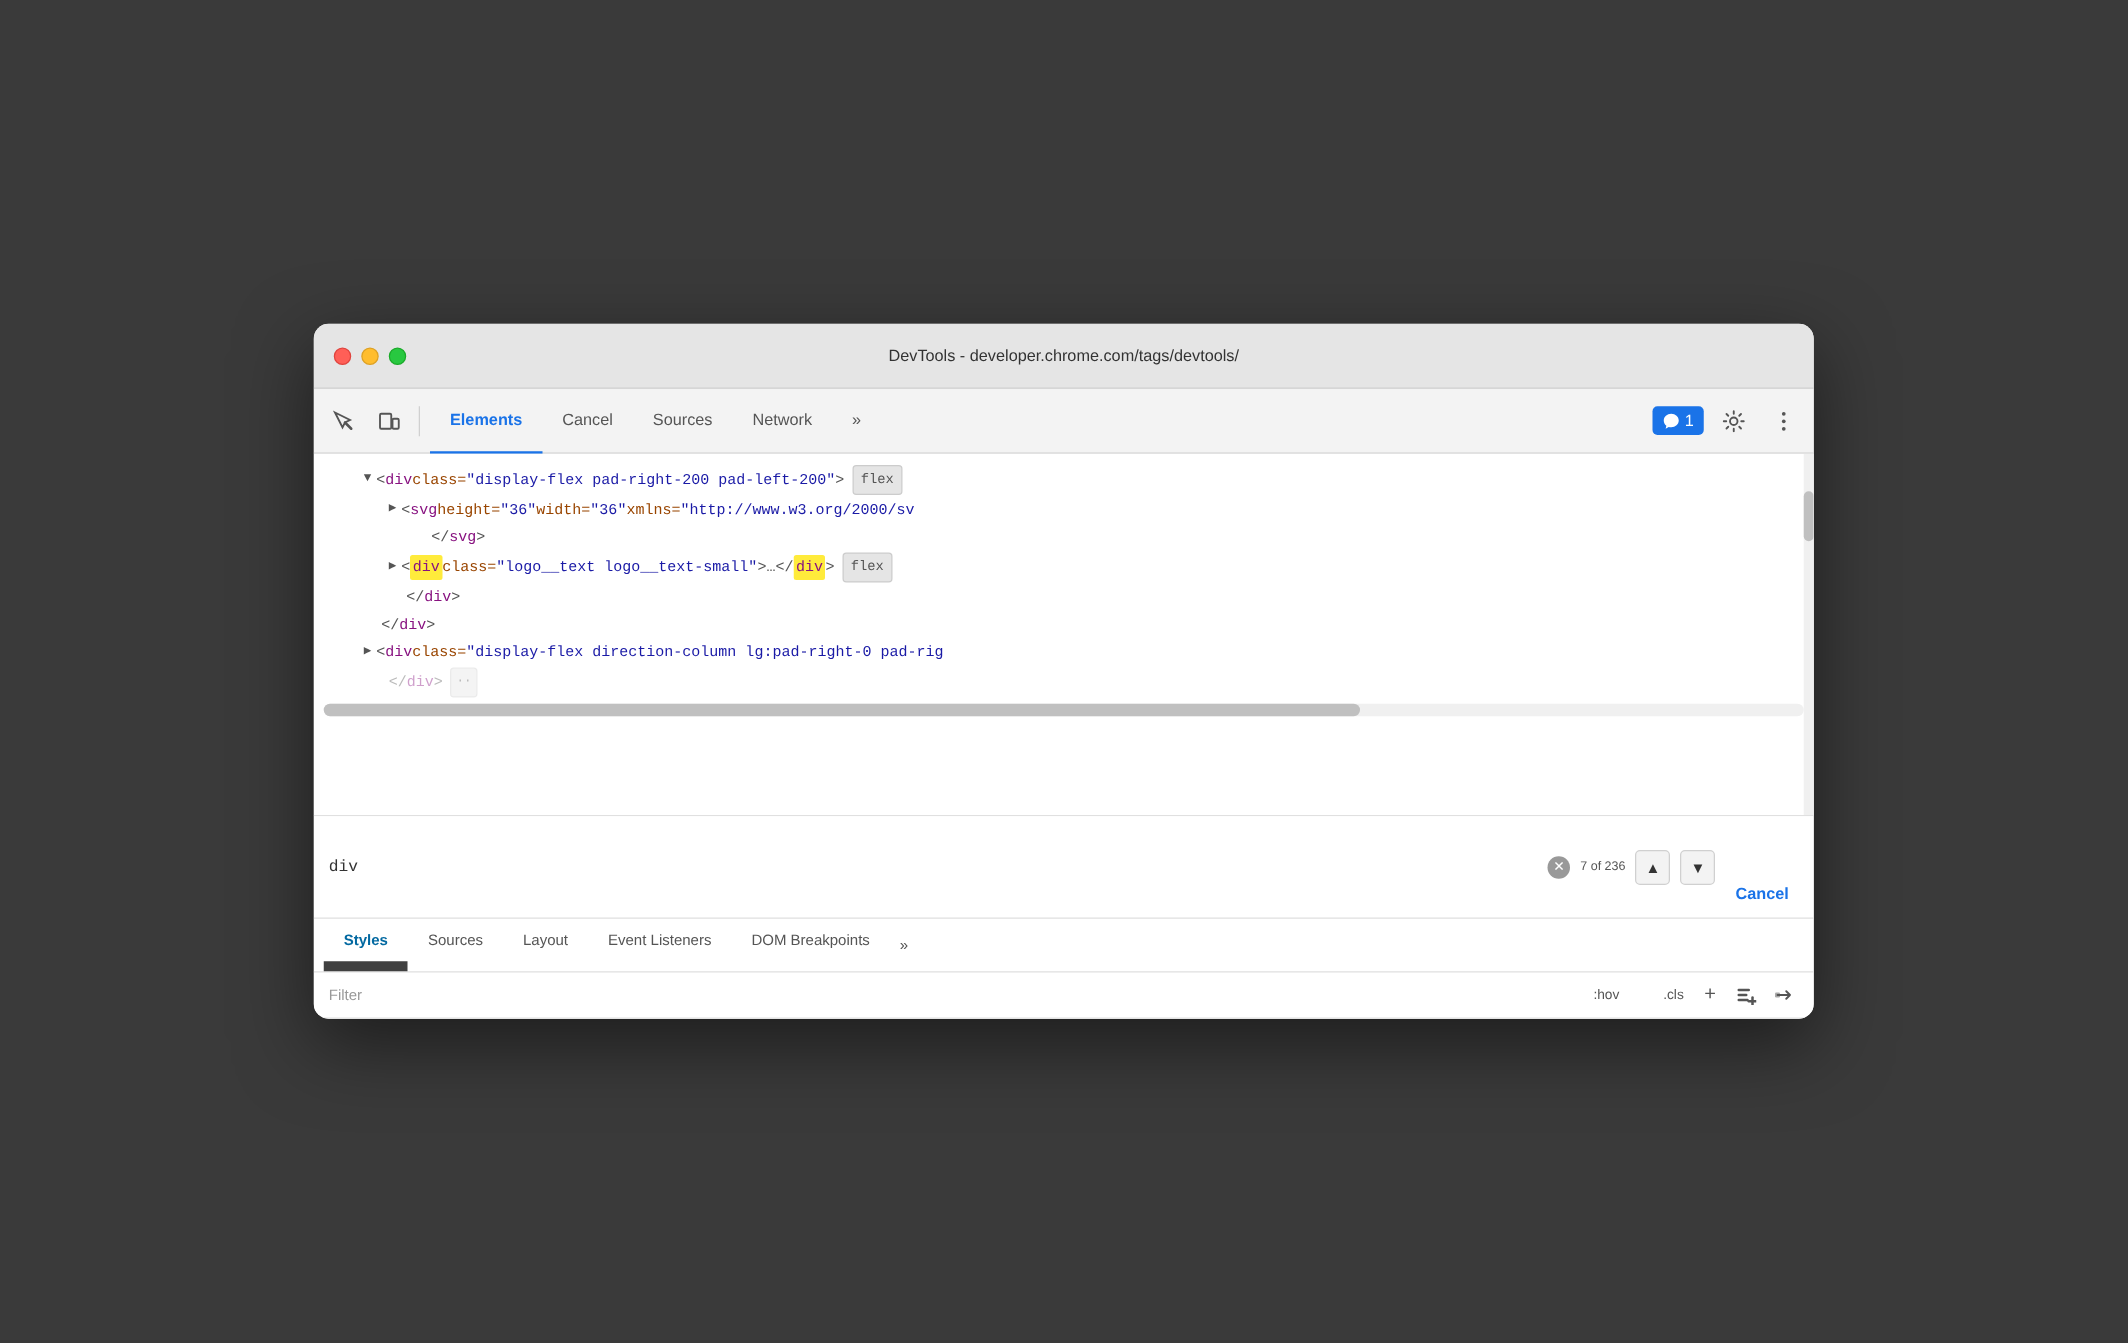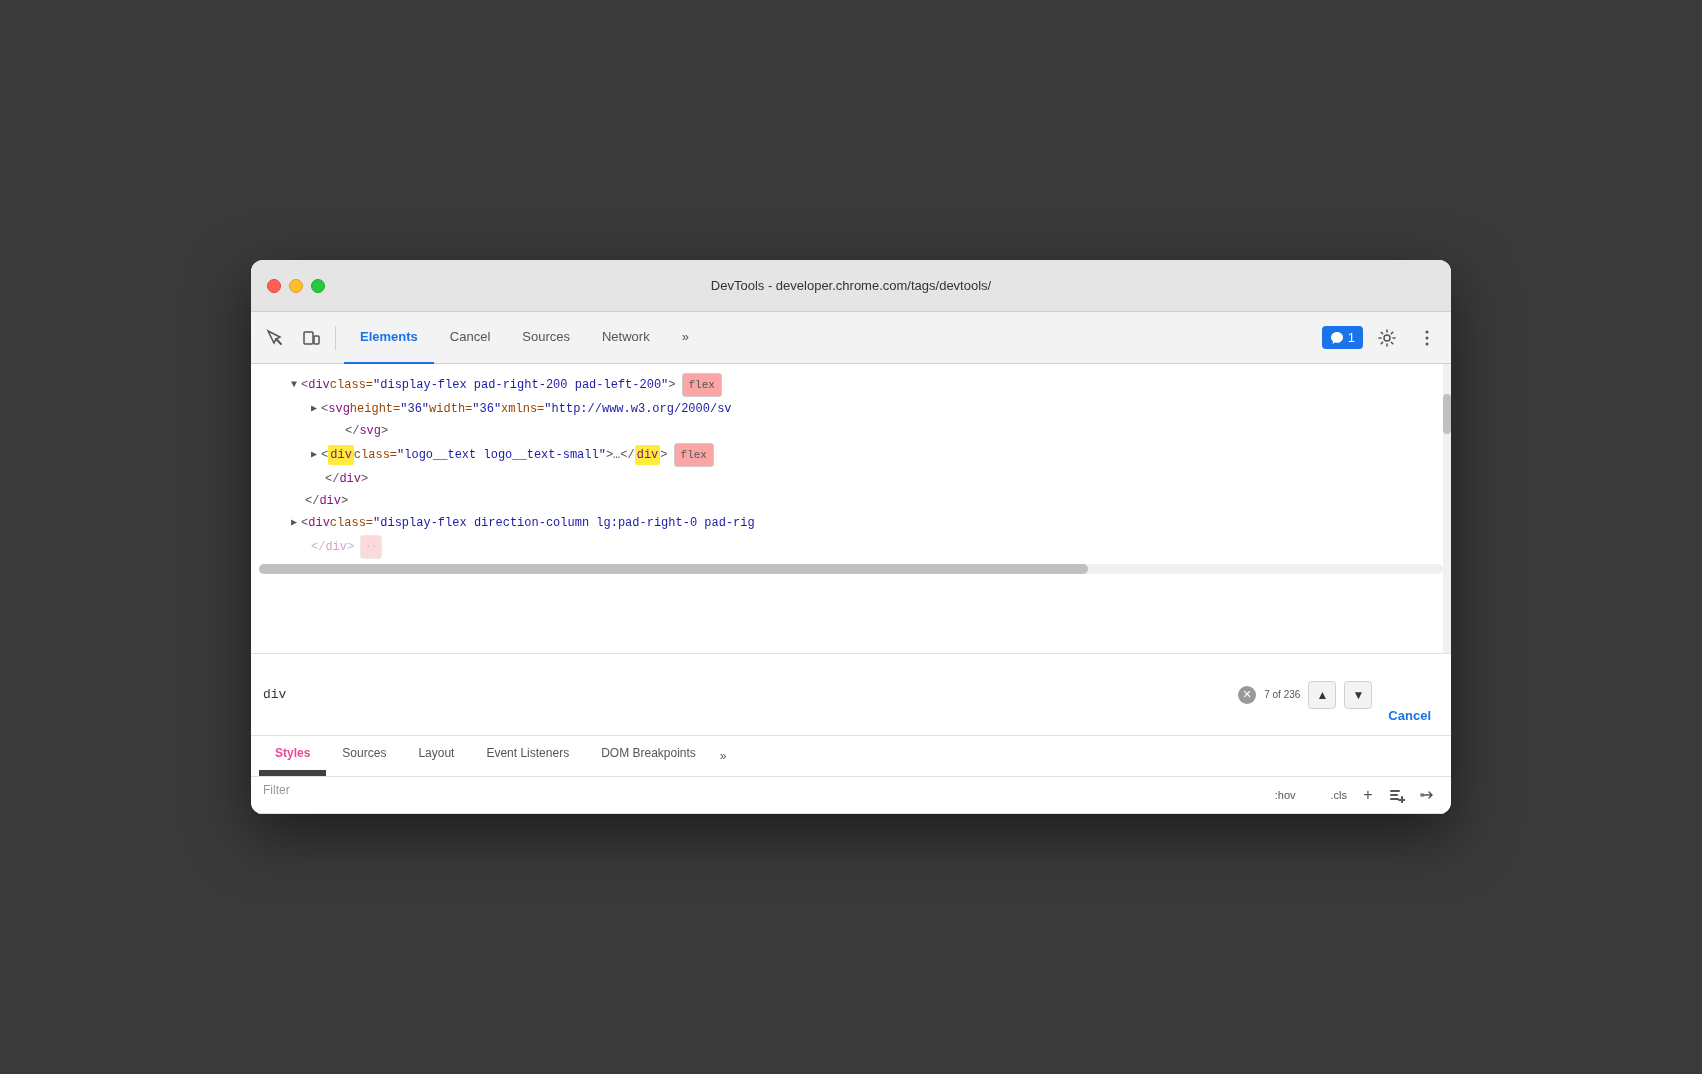--- a/index.html
+++ b/index.html
@@ -173,21 +173,21 @@
     .tag-bracket { color: #555; }
 
     .highlight-yellow {
       background: #ffeb3b;
       border-radius: 2px;
       padding: 0 2px;
     }
 
     .badge-flex {
       display: inline-block;
-      background: #fca5a5;
+      background: #e5e5e5;
       border: 1px solid #ccc;
       border-radius: 3px;
       padding: 1px 6px;
       font-size: 11px;
       color: #555;
       margin-left: 6px;
       cursor: pointer;
     }
 
     .scrollbar-h {
@@ -325,37 +325,38 @@
     .style-tab {
       padding: 10px 16px;
       font-size: 12px;
       color: #555;
       cursor: pointer;
       border-bottom: 2px solid transparent;
       font-weight: 400;
     }
 
     .style-tab.active {
-      color: #ec4899;
-      border-bottom: 6px solid #404040;
+      color: #0369a1;
+      border-bottom: 8px solid #404040;
       font-weight: 600;
     }
 
     .styles-more {
       padding: 10px 8px;
       font-size: 12px;
       color: #555;
       cursor: pointer;
       display: flex;
       align-items: center;
     }
 
     
     .filter-bar {
       display: flex;
+      align-items: center;
       padding: 6px 12px;
       border-bottom: 1px solid #e0e0e0;
       gap: 8px;
     }
 
     .filter-text {
       font-size: 12px;
       color: #999;
       flex: 1;
     }

